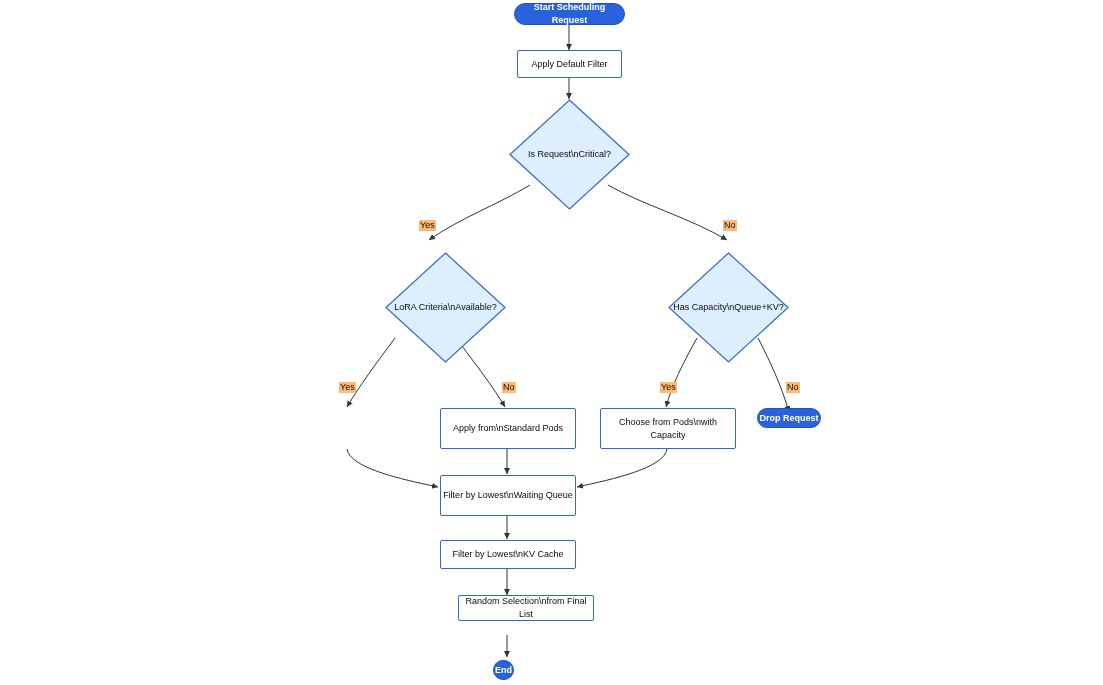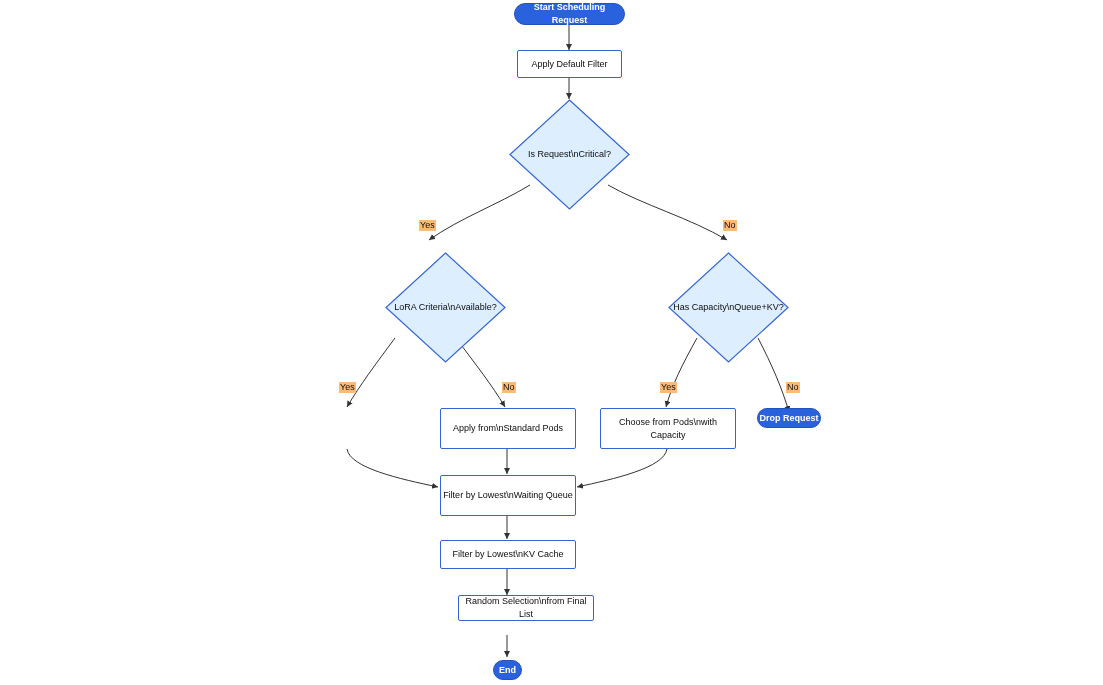--- a/index.html
+++ b/index.html
@@ -178,21 +178,21 @@
   </div>
 
   <div class="node process" style="left:440px; top:475px; width:136px; height:41px;">
     <span>Filter by Lowest\nWaiting Queue</span>
   </div>
 
   <div class="node process" style="left:440px; top:595px; width:136px; height:26px;margin-left:18px;">
     <span>Random Selection\nfrom Final List</span>
   </div>
 
-  <div class="node terminal" style="left:493px; top:660px; width:29px; height:20px;">
+  <div class="node terminal" style="left:493px; top:660px; width:21px; height:20px;">
     <span>End</span>
   </div>
 
   <div class="edge-label" style="left:419px; top:220px;">Yes</div>
   <div class="edge-label" style="left:723px; top:220px;">No</div>
   <div class="edge-label" style="left:339px; top:382px;">Yes</div>
   <div class="edge-label" style="left:502px; top:382px;">No</div>
   <div class="edge-label" style="left:660px; top:382px;">Yes</div>
   <div class="edge-label" style="left:786px; top:382px;">No</div>
 

